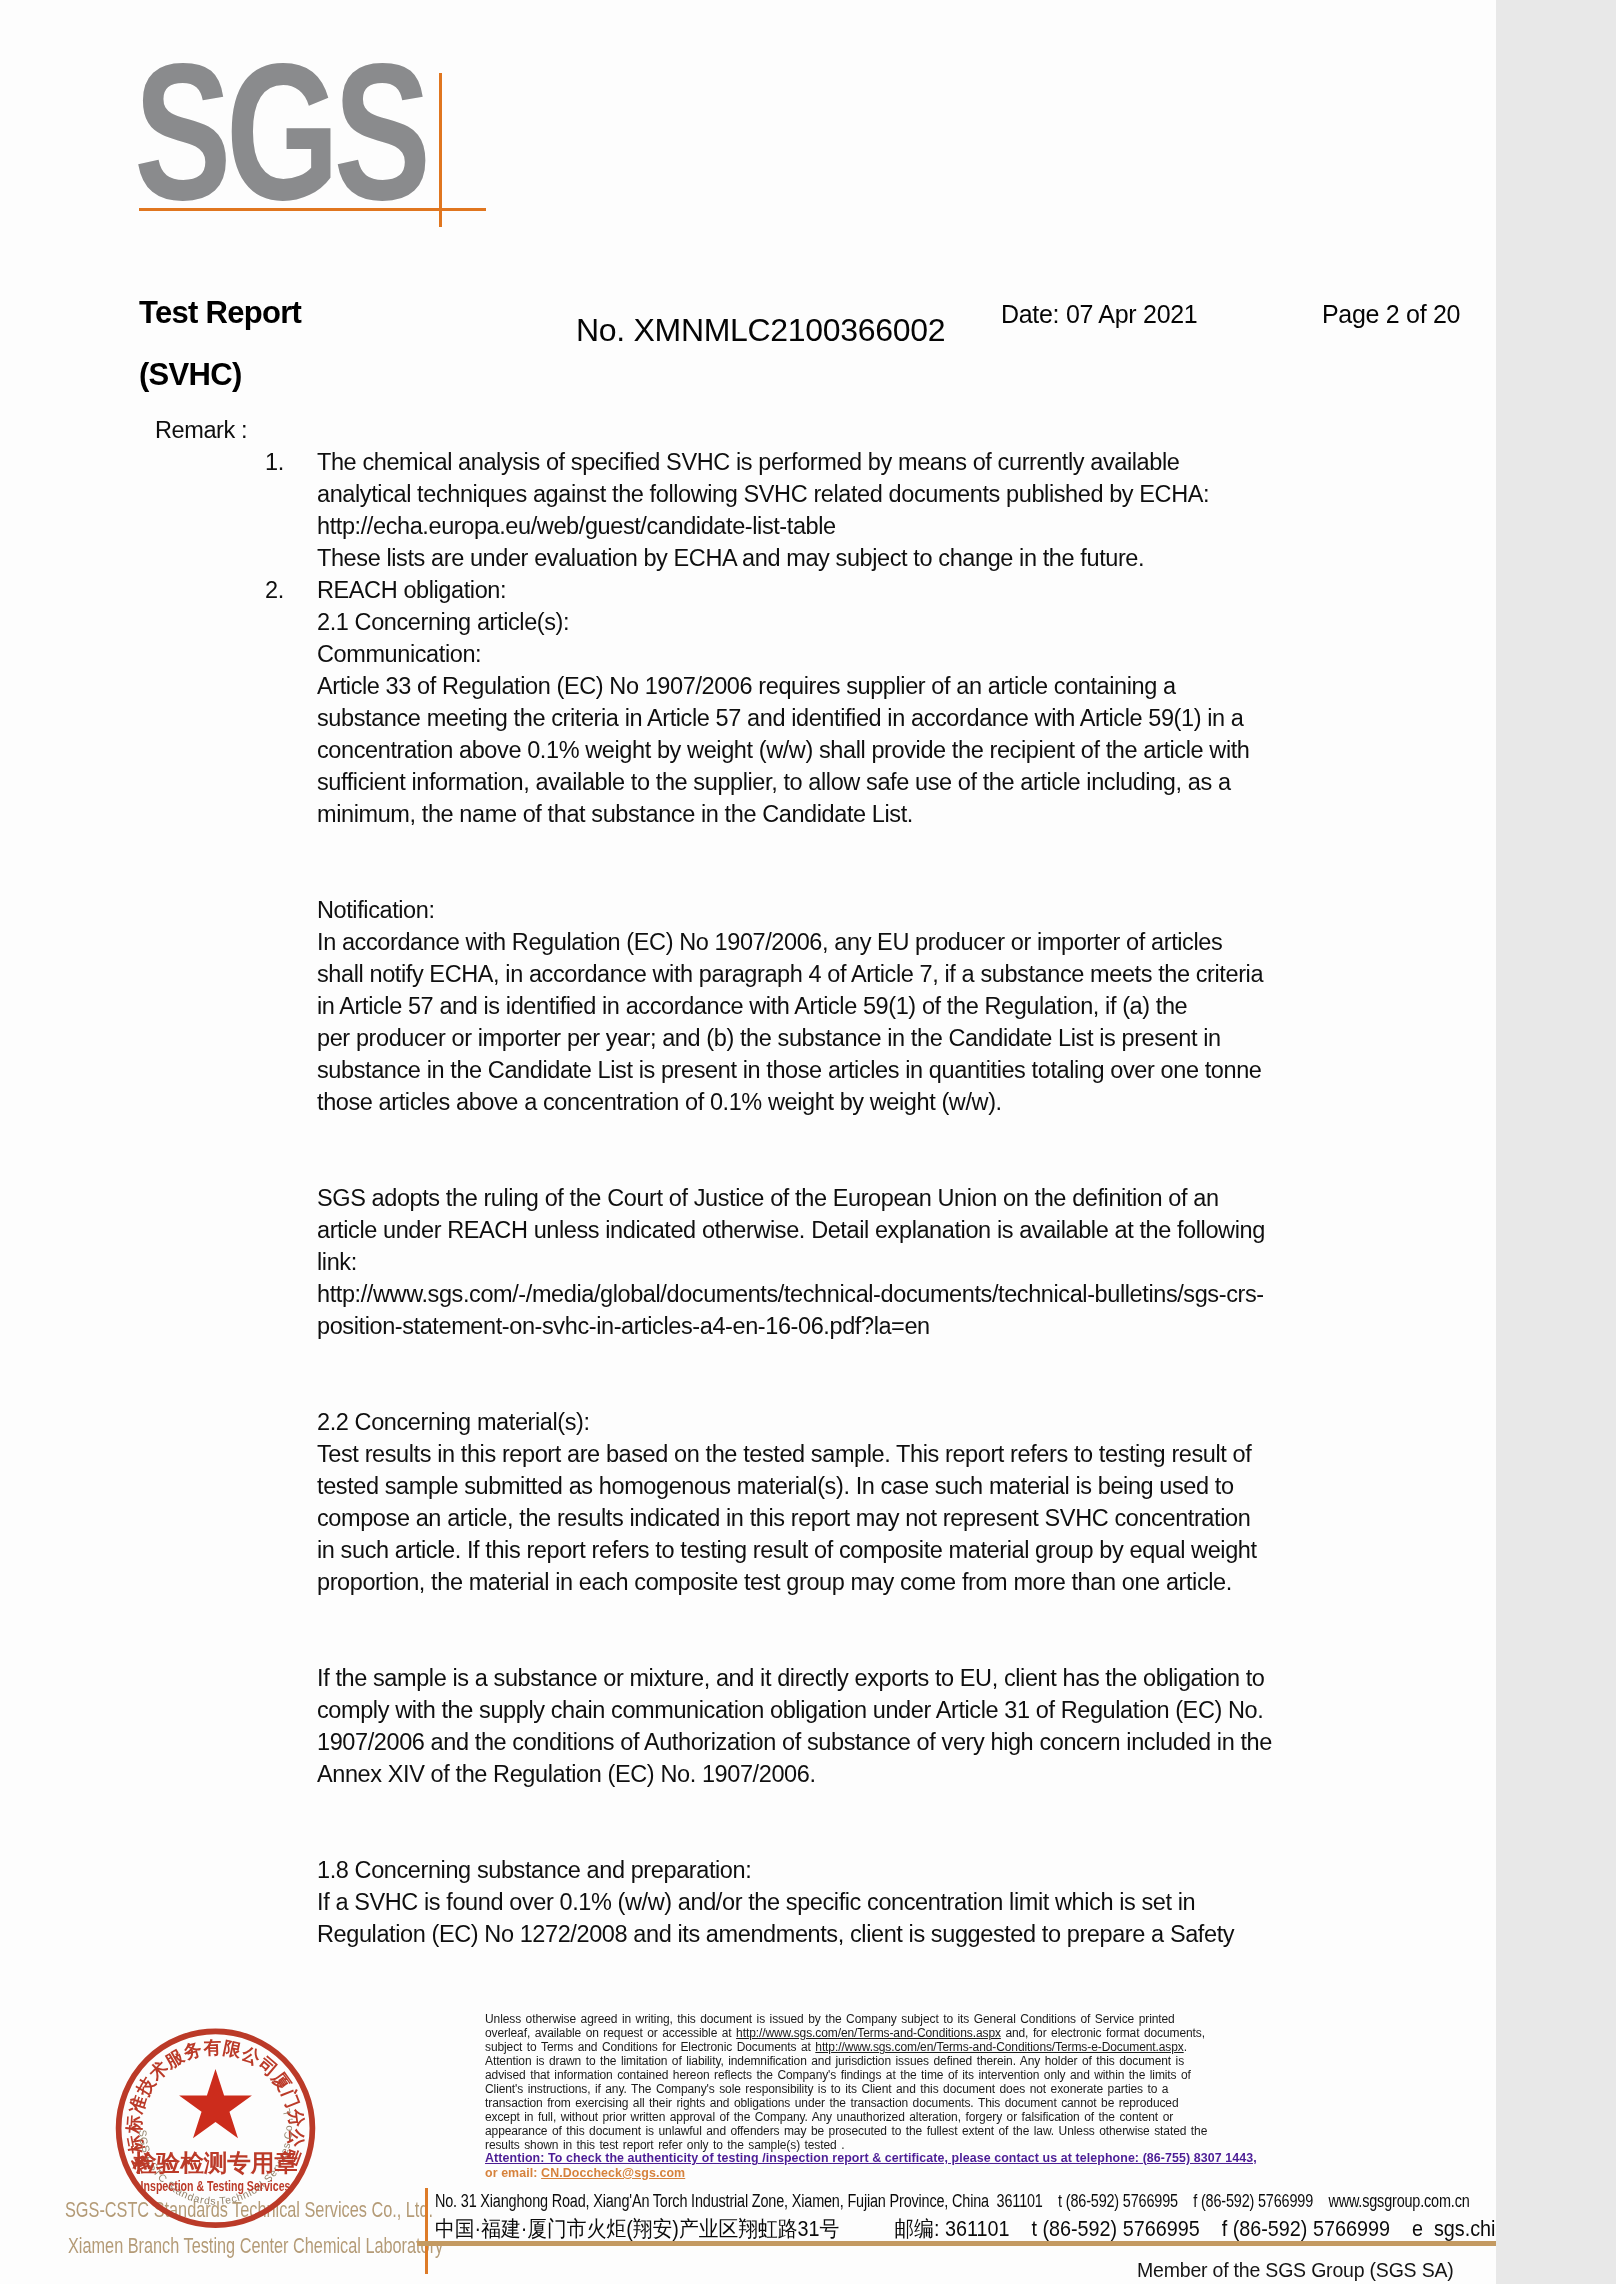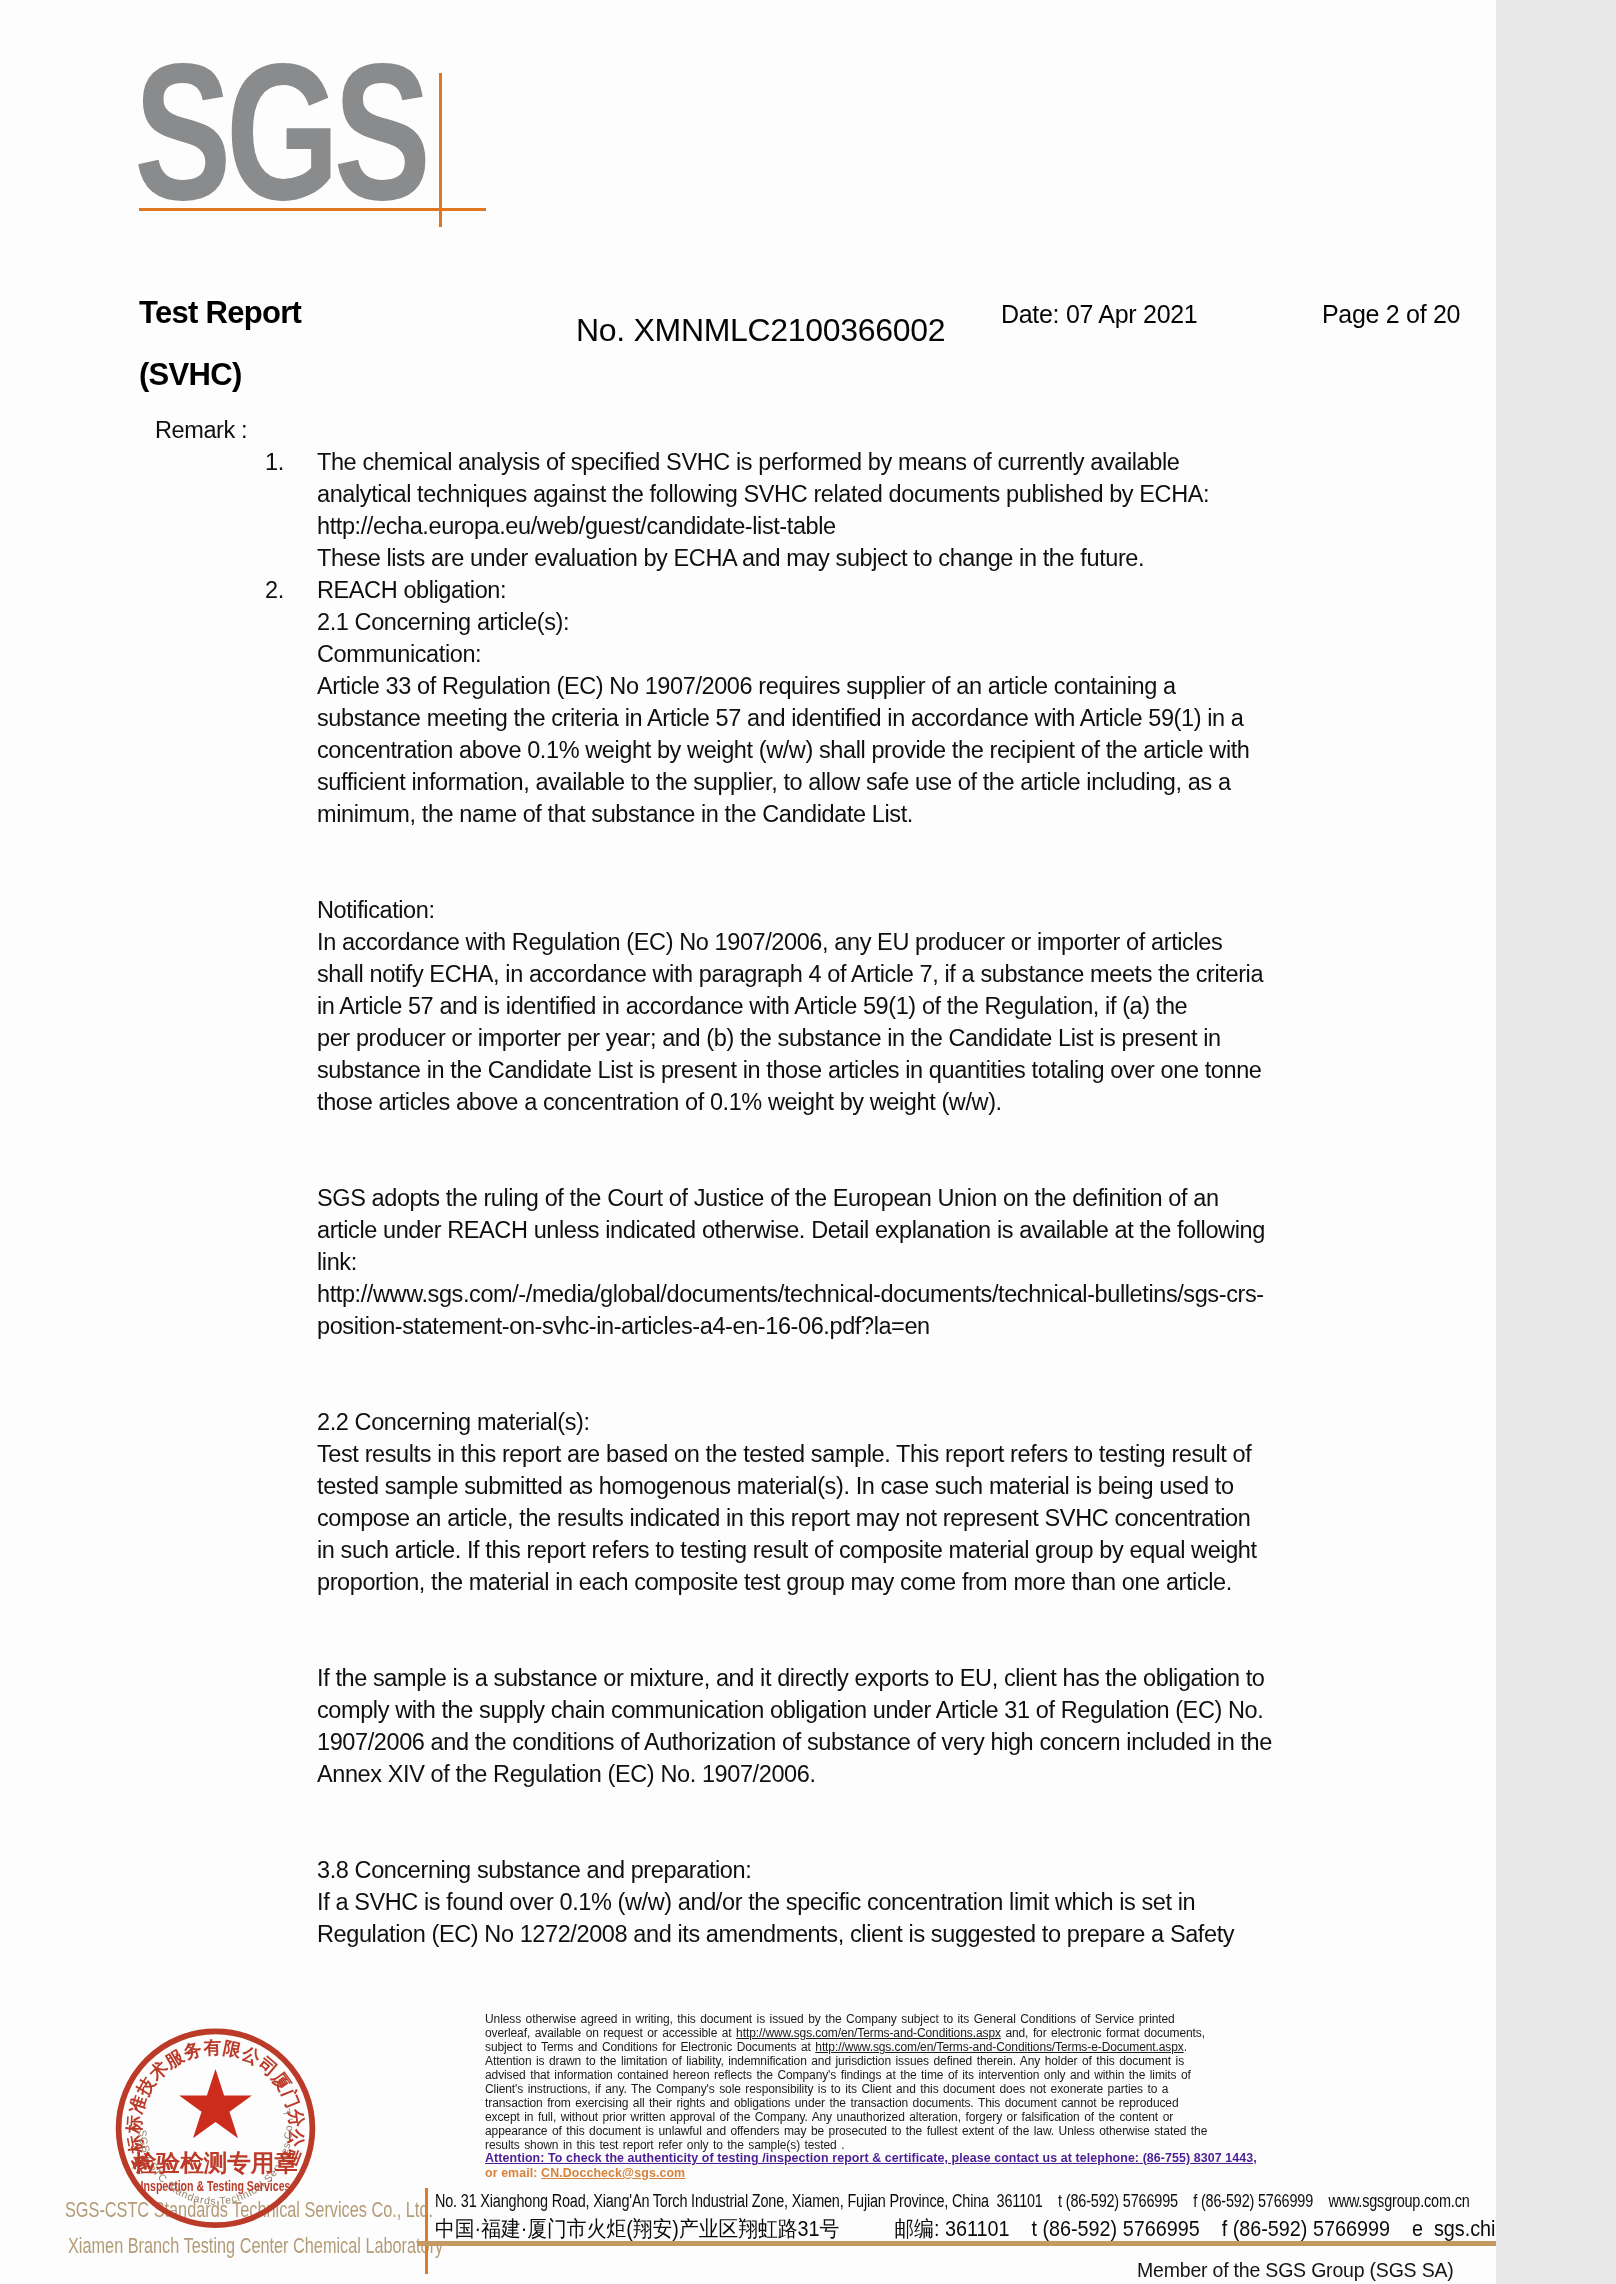--- a/index.html
+++ b/index.html
@@ -287,21 +287,21 @@
         <span class="rtxt"></span>
       </div>
 
       <div class="rline blank">
         <span class="rnum"></span>
         <span class="rtxt"></span>
       </div>
 
       <div class="rline cont">
         <span class="rnum"></span>
-        <span class="rtxt">3.8 Concerning substance and preparation:</span>
+        <span class="rtxt">1.8 Concerning substance and preparation:</span>
       </div>
 
       <div class="rline cont">
         <span class="rnum"></span>
         <span class="rtxt">If a SVHC is found over 0.1% (w/w) and/or the specific concentration limit which is set in</span>
       </div>
 
       <div class="rline cont">
         <span class="rnum"></span>
         <span class="rtxt">Regulation (EC) No 1272/2008 and its amendments, client is suggested to prepare a Safety</span>

